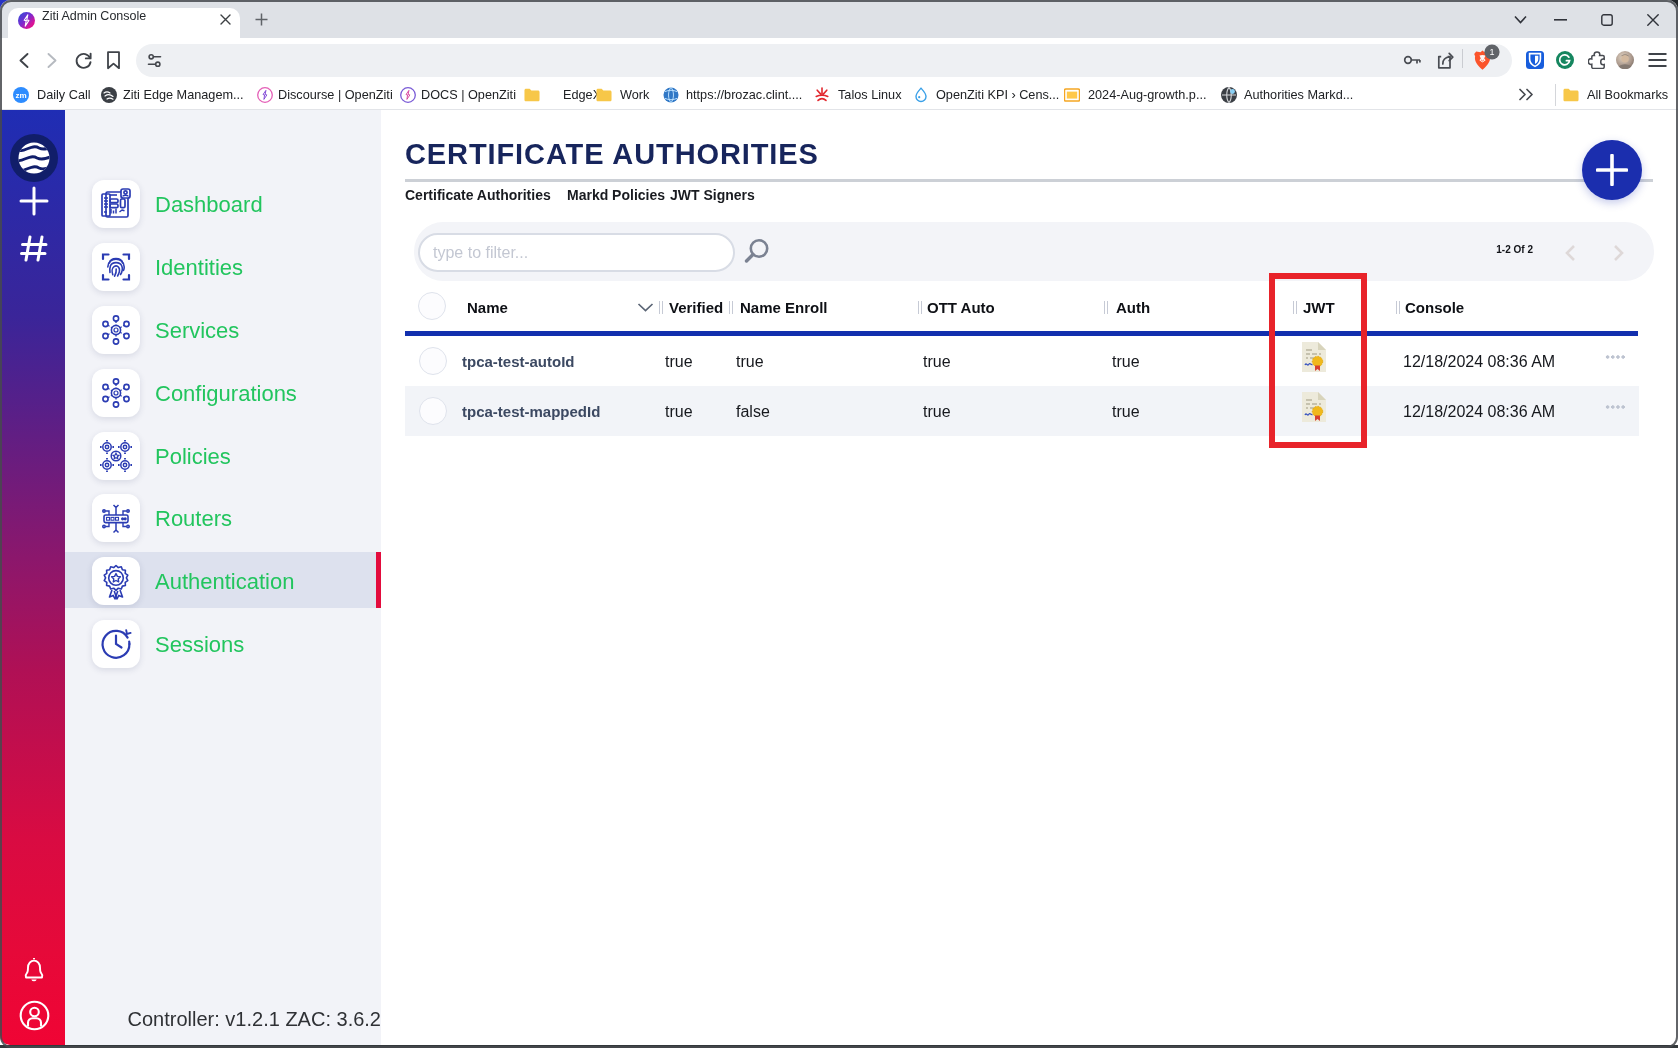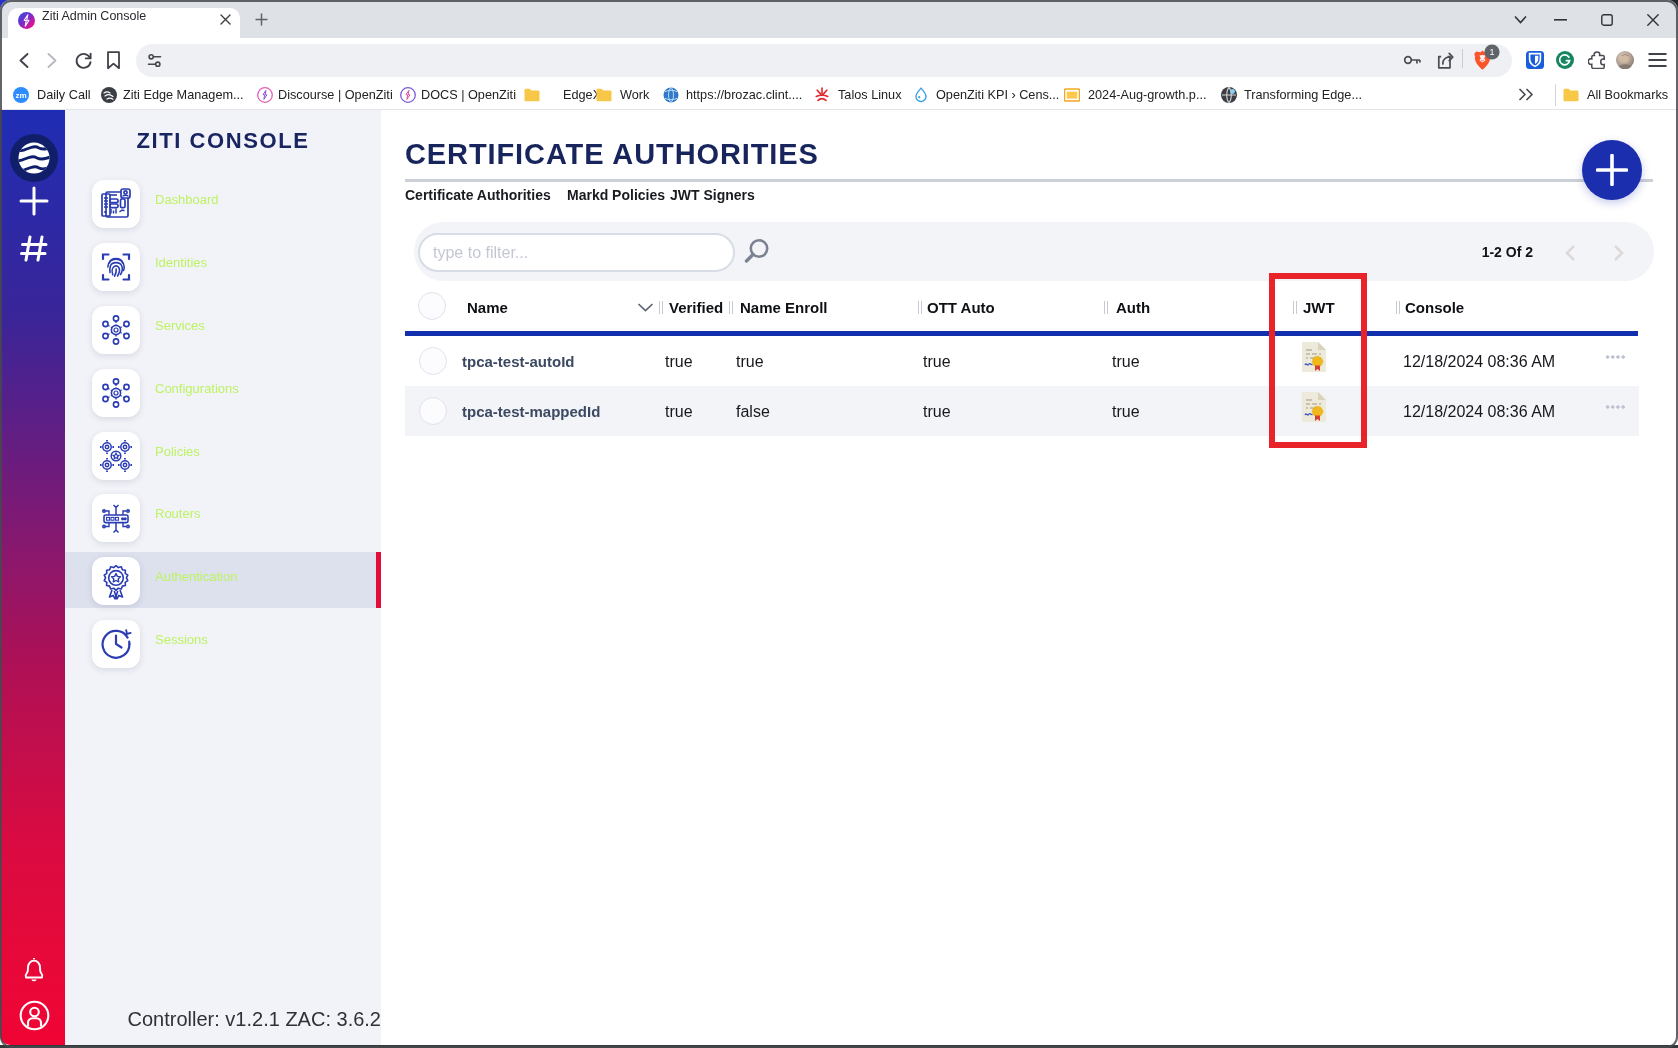--- a/index.html
+++ b/index.html
@@ -20,21 +20,21 @@
   
   #app { position:absolute; left:0; top:110px; width:1678px; height:935px; background:#ffffff; }
   #rail { position:absolute; left:0; top:0; width:65px; height:935px; border-radius:0 0 0 10px;
           background:linear-gradient(180deg,#1f2db4 0%, #3a2599 22%, #55208a 31%, #8c176c 48%, #b01055 60%, #d90b42 78%, #e60939 90%, #f00434 100%); }
   #sidebar { position:absolute; left:65px; top:0; width:316px; height:935px; background:#f2f3f8; }
   #content { position:absolute; left:381px; top:0; width:1297px; height:935px; background:#ffffff; }
   #zititle { position:absolute; left:65px; top:128px; width:316px; text-align:center; font-size:22px; font-weight:bold; color:#182561; letter-spacing:1.6px; }
   #hl { position:absolute; left:65px; top:552px; width:316px; height:56px; background:#dde1ee; }
   #hlbar { position:absolute; left:376px; top:552px; width:5px; height:56px; background:#e30b3d; }
   .iconbox { position:absolute; left:92px; width:48px; height:48px; background:#ffffff; border-radius:12px; box-shadow:0 2px 6px rgba(40,50,90,0.13); }
-  .menulabel { position:absolute; left:155px; font-size:13px; color:#bef264; }
+  .menulabel { position:absolute; left:155px; font-size:22px; color:#22c55e; }
   #version { position:absolute; left:65px; top:1008px; width:316px; text-align:right; font-size:20px; color:#2f3135; }
   
   #pgtitle { position:absolute; left:405px; top:138px; font-size:29px; font-weight:bold; color:#17255c; letter-spacing:0.9px; }
   .tab { position:absolute; top:187px; font-size:14px; font-weight:bold; color:#191b20; }
   .hdr { position:absolute; top:299px; font-size:15px; font-weight:bold; color:#0e1015; }
   .sep { position:absolute; top:301px; width:4px; height:13px; border-left:1px solid #c6cad5; border-right:1px solid #c6cad5; }
   .cell { position:absolute; font-size:16px; color:#16181d; }
   .circ { position:absolute; width:28px; height:28px; border-radius:50%; background:#fcfcfe; border:1.5px solid #dfe3ec; }
   .name { position:absolute; left:462px; font-size:15px; font-weight:bold; color:#3c4962; }
   .dots { position:absolute; left:1605px; width:21px; height:4px;
@@ -211,21 +211,21 @@
   <svg class="bkicon" style="left:1064px" width="17" height="14" viewBox="0 0 17 14">
       <rect x="0.5" y="0.5" width="16" height="13" rx="1.5" fill="#fff" stroke="#f5a623" stroke-width="1.6"></rect>
       <rect x="3" y="3.4" width="11" height="7.4" fill="#ffc84a"></rect>
     </svg>
   <div class="bk" style="left:1088px">2024-Aug-growth.p...</div>
   <svg class="bkicon" style="left:1221px" width="16" height="16" viewBox="0 0 16 16">
       <circle cx="8" cy="8" r="8" fill="#3b3f45"></circle>
       <path d="M1 8 H15 M8 0.5 C11 3.5 11 12.5 8 15.5 M8 0.5 C5 3.5 5 12.5 8 15.5" stroke="#d7d9dc" stroke-width="1.1" fill="none"></path>
       <circle cx="11.5" cy="4.5" r="2.4" fill="#8ad0f5"></circle>
     </svg>
-  <div class="bk" style="left:1244px">Transforming Edge...</div>
+  <div class="bk" style="left:1244px">Authorities Markd...</div>
   <svg class="abs" style="left:1518px;top:88px" width="17" height="13" viewBox="0 0 17 13">
       <path d="M2 1.5 L7 6.5 L2 11.5 M9 1.5 L14 6.5 L9 11.5" fill="none" stroke="#46494f" stroke-width="1.7" stroke-linecap="round" stroke-linejoin="round"></path>
     </svg>
   <div class="abs" style="left:1555px;top:84px;width:1px;height:22px;background:#d4d6da"></div>
   <svg class="bkicon" style="left:1563px" width="18px" height="15" viewBox="0 0 17 15">
       <path d="M0.5 2.5 C0.5 1.5 1.2 0.8 2.2 0.8 H6 L7.8 2.6 H14.8 C15.8 2.6 16.5 3.3 16.5 4.3 V12.5 C16.5 13.5 15.8 14.2 14.8 14.2 H2.2 C1.2 14.2 0.5 13.5 0.5 12.5 Z" fill="#f7c748"></path>
     </svg>
   <div class="bk" style="left:1587px">All Bookmarks</div>
 
   <div id="app">
@@ -264,21 +264,20 @@
 
       <svg class="abs" style="left:19px;top:890px" width="31" height="31" viewBox="0 0 31 31" fill="none" stroke="#ffffff" stroke-width="2.1">
         <circle cx="15.5" cy="15.5" r="13.8"></circle>
         <circle cx="15.5" cy="12" r="4.3"></circle>
         <path d="M9 26.5 V22.8 A4.6 4.6 0 0 1 13.6 18.2 H17.4 A4.6 4.6 0 0 1 22 22.8 V26.5"></path>
       </svg>
     </div>
 
   </div>
 
-  <div id="zititle">ZITI CONSOLE</div>
   <div id="hl"></div>
   <div id="hlbar"></div>
 
   <div class="iconbox" style="top:180px">
     <svg width="48" height="48" viewBox="0 0 48 48" fill="none" stroke="#2b3cb3" stroke-width="1.7" stroke-linejoin="round">
       <rect x="10" y="14" width="8" height="22" rx="1"></rect>
       <path d="M12 18 H16 M12 21 H16 M12 24 H16 M12 27 H16 M12 32 H15" stroke-width="1.3"></path>
       <rect x="14" y="12" width="22" height="25" rx="1.5"></rect>
       <path d="M18 15 H25" stroke-width="1.6"></path>
       <rect x="18" y="19" width="8" height="3.6" rx="1.4"></rect>
@@ -407,21 +406,21 @@
   <div class="tab" style="left:567px">Markd Policies</div>
   <div class="tab" style="left:670px">JWT Signers</div>
 
   <div class="abs" style="left:414px;top:222px;width:1240px;height:59px;border-radius:29px;background:#f3f4f8"></div>
   <div class="abs" style="left:418px;top:233px;width:317px;height:39px;border-radius:19.5px;border:2px solid #d8dce5;background:#ffffff"></div>
   <div class="abs" style="left:433px;top:244px;font-size:16px;color:#c3c7d2">type to filter...</div>
   <svg class="abs" style="left:743px;top:237px" width="28" height="28" viewBox="0 0 28 28" fill="none" stroke="#7b8292" stroke-width="2.6">
     <circle cx="16" cy="11.5" r="8.2"></circle>
     <path d="M10 17.5 L3.5 24" stroke-width="3.4" stroke-linecap="round"></path>
   </svg>
-  <div class="abs" style="left:1433px;top:244px;width:100px;text-align:right;font-size:14px;font-weight:bold;color:#111318">1-2 Of 2</div>
+  <div class="abs" style="left:1433px;top:244px;width:100px;text-align:right;font-size:10px;font-weight:bold;color:#111318">1-2 Of 2</div>
   <svg class="abs" style="left:1564px;top:244px" width="12" height="18" viewBox="0 0 12 18">
       <path d="M10 2 L3 9 L10 16" fill="none" stroke="#ded8d8" stroke-width="2.6"></path>
     </svg>
   <svg class="abs" style="left:1613px;top:244px" width="12" height="18" viewBox="0 0 12 18">
       <path d="M2 2 L9 9 L2 16" fill="none" stroke="#ded8d8" stroke-width="2.6"></path>
     </svg>
 
   <div class="circ" style="left:418px;top:292px"></div>
   <div class="hdr" style="left:467px">Name</div>
   <svg class="abs" style="left:637px;top:303px" width="17" height="9" viewBox="0 0 17 9">

